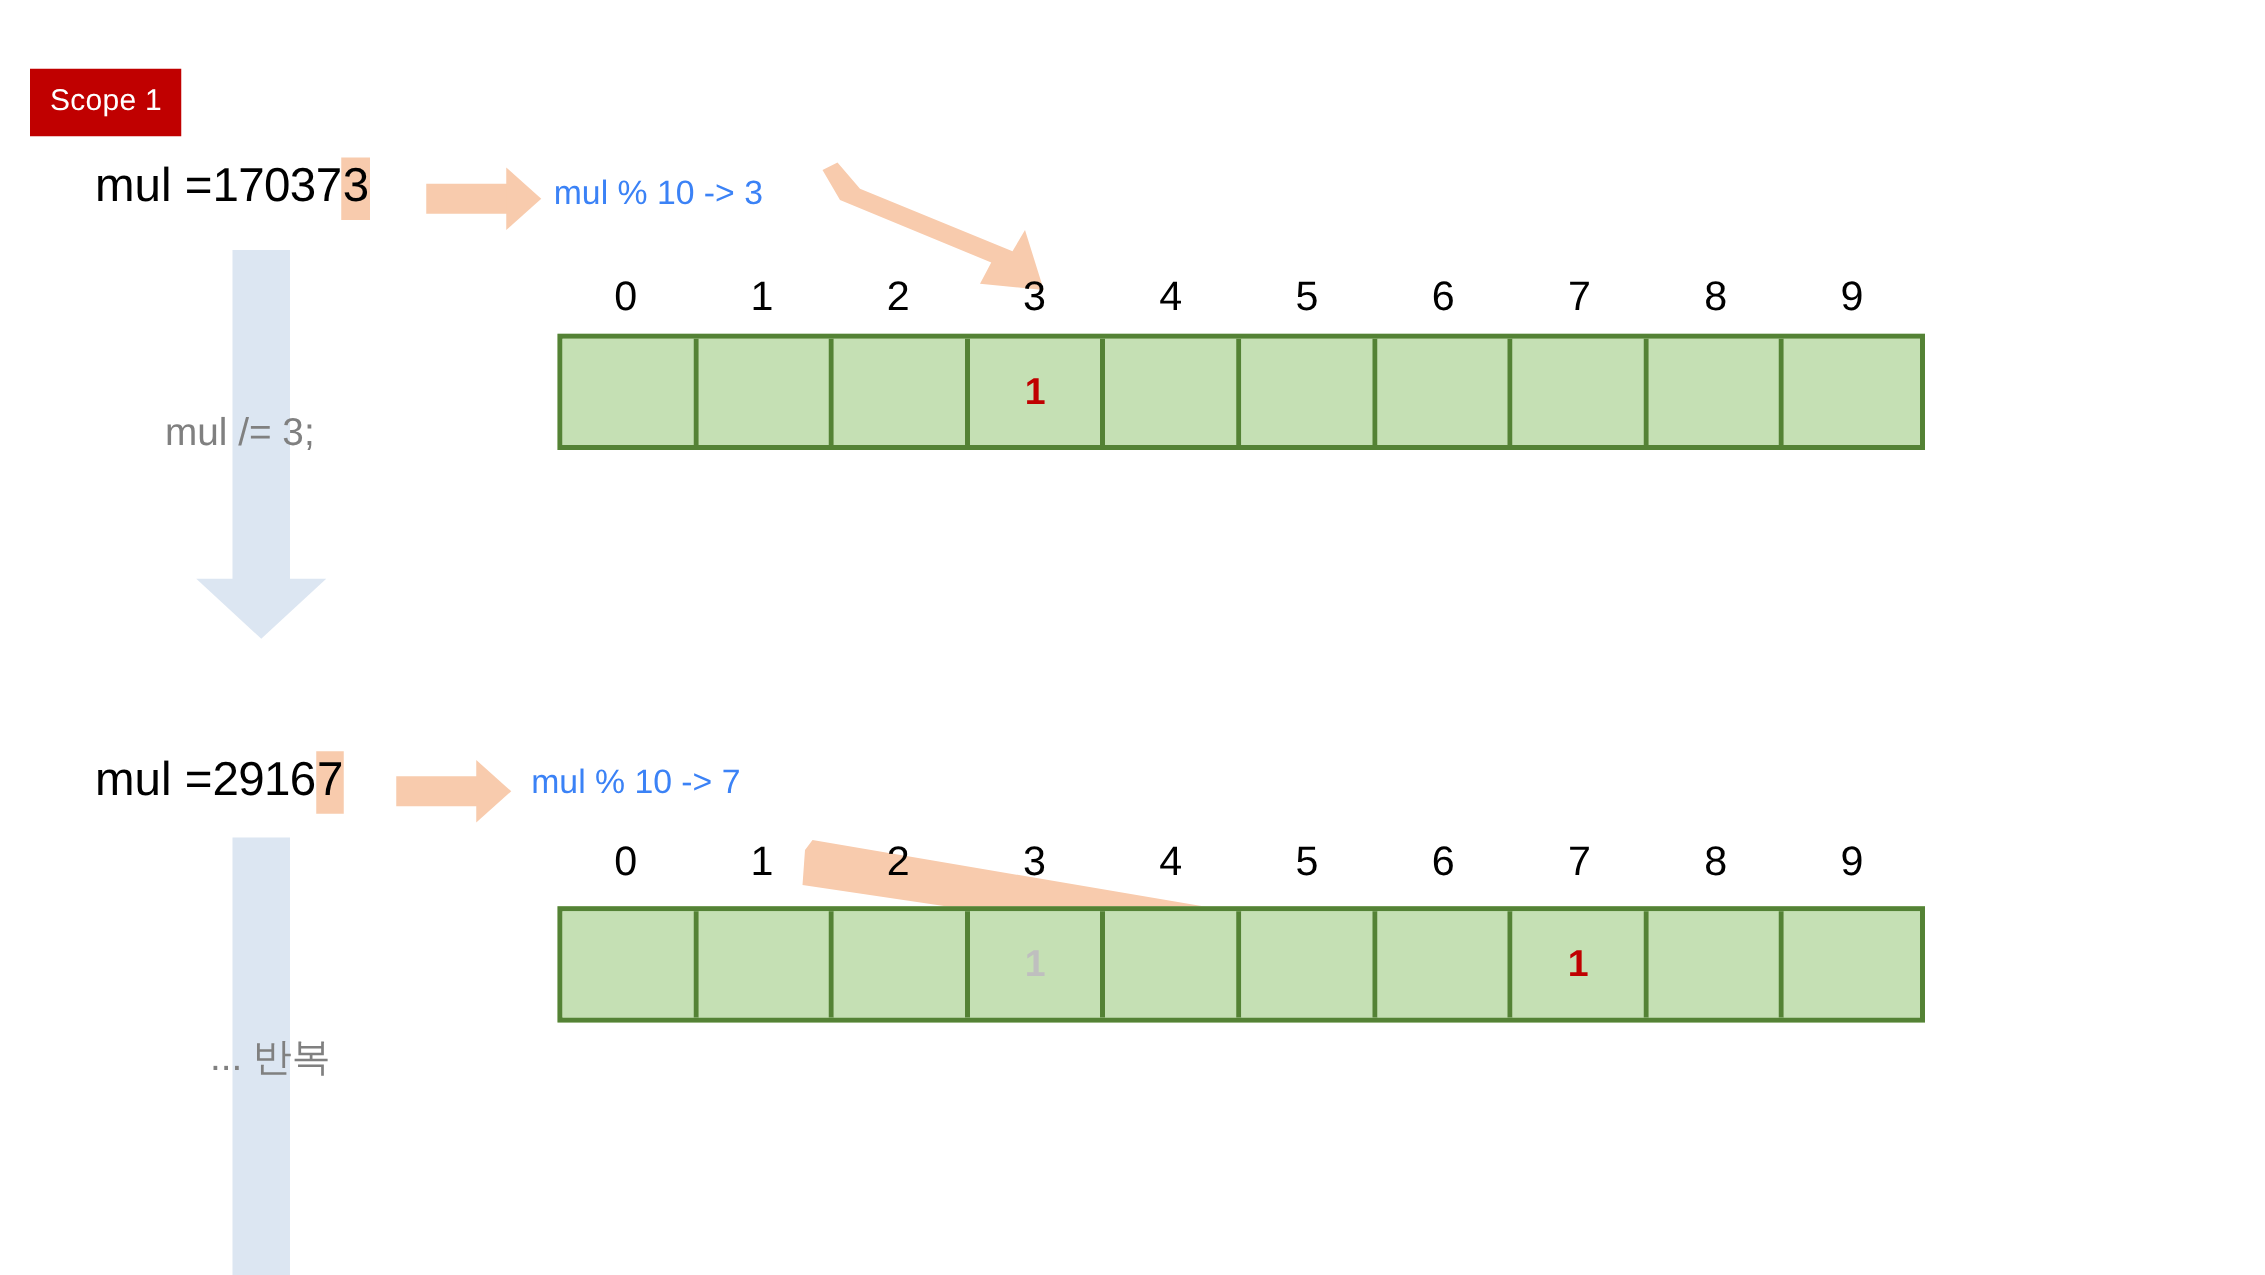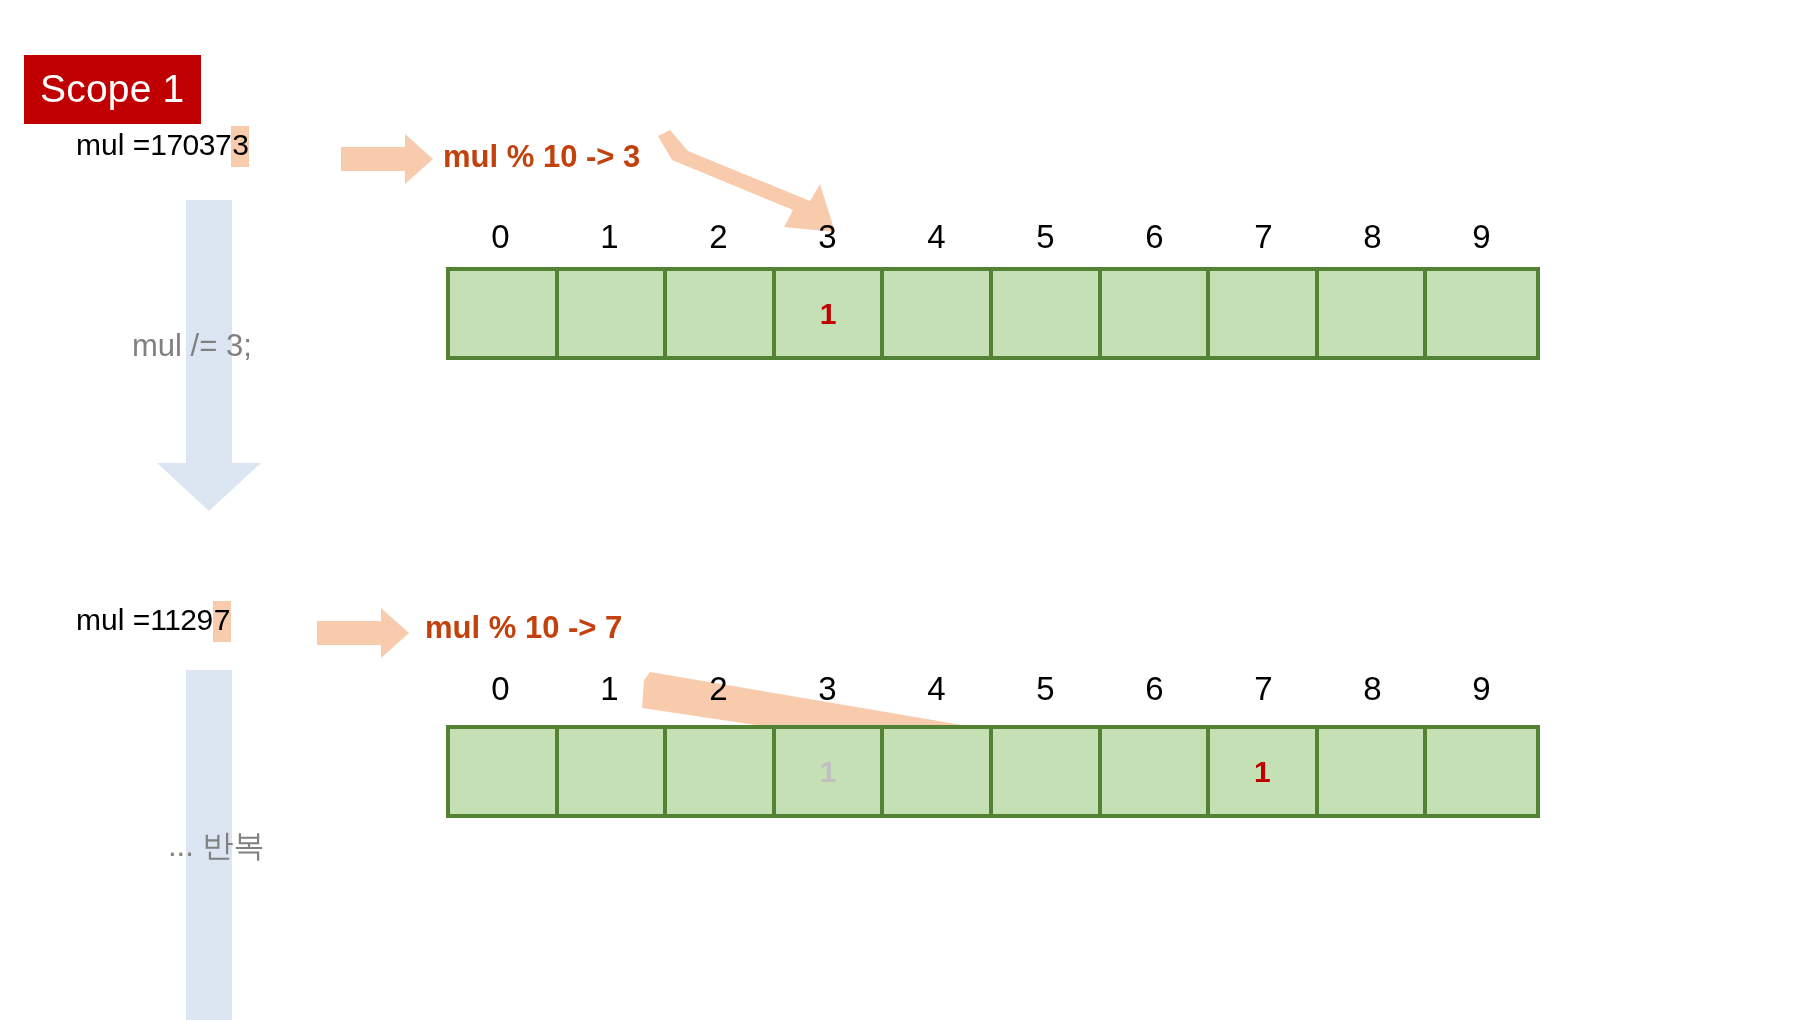--- a/index.html
+++ b/index.html
@@ -3,32 +3,32 @@
 <meta charset="utf-8">
 <style>
   html,body{margin:0;padding:0;background:#ffffff;}
   body{width:1812px;height:1020px;position:relative;overflow:hidden;
        font-family:"Liberation Sans","DejaVu Sans",sans-serif;}
 
   .stage{position:absolute;left:0;top:0;width:1812px;height:1020px;}
 
   
   .scope-badge{position:absolute;background:#C00000;color:#ffffff;
-      font-size:39px;line-height:1;font-weight:400;
+      font-size:24px;line-height:1;font-weight:400;
       padding:14px 16px 16px 16px;white-space:nowrap;letter-spacing:.2px;}
 
   
   .mul-expr{position:absolute;white-space:nowrap;color:#000000;
-      font-size:30px;line-height:1;font-weight:400;letter-spacing:-.5px;}
+      font-size:38px;line-height:1;font-weight:400;letter-spacing:-.5px;}
   .mul-expr .lead{letter-spacing:0;}
   .mul-expr .hl{background:#F8CBAD;padding:2px 1px 6px 1px;}
 
   
-  .formula{position:absolute;white-space:nowrap;color:#c2410c;
-      font-size:31px;line-height:1;font-weight:700;}
+  .formula{position:absolute;white-space:nowrap;color:#3b82f6;
+      font-size:27px;line-height:1;font-weight:400;}
 
   
   .block-arrow{position:absolute;}
   .block-arrow .shaft{position:absolute;background:#F8CBAD;}
   .block-arrow .head{position:absolute;width:0;height:0;
       border-top:25px solid transparent;border-bottom:25px solid transparent;
       border-left:28px solid #F8CBAD;}
 
   
   .diag-arrow{position:absolute;overflow:visible;}
@@ -107,21 +107,21 @@
   </div>
 
   <div class="down-arrow" style="left:157px;top:200px;width:150px;height:315px;">
     <div class="shaft" style="left:29px;top:0;width:46px;height:267px;"></div>
     <div class="head" style="left:0;top:263px;"></div>
   </div>
   <div class="down-label" style="left:132px;top:330px;">mul /= 3;</div>
 
 
   <div class="mul-expr" style="left:76px;top:605px;">
-    <span class="lead">mul =</span><span>1129</span><span class="hl">7</span>
+    <span class="lead">mul =</span><span>2916</span><span class="hl">7</span>
   </div>
 
   <div class="block-arrow" style="left:317px;top:608px;width:92px;height:50px;">
     <div class="shaft" style="left:0;top:13px;width:66px;height:24px;"></div>
     <div class="head" style="left:64px;top:0;"></div>
   </div>
 
   <div class="formula" style="left:425px;top:612px;">mul % 10 -&gt; 7</div>
 
   <svg class="diag-arrow" style="left:640px;top:672px;" width="610" height="140" viewBox="0 0 610 140">

